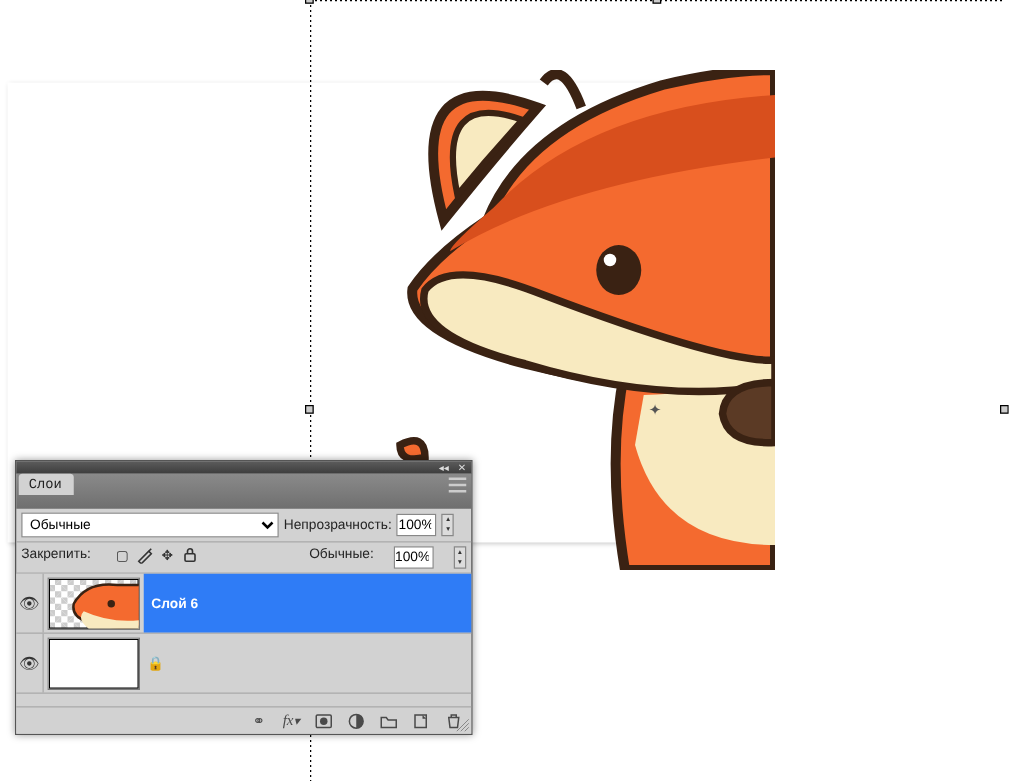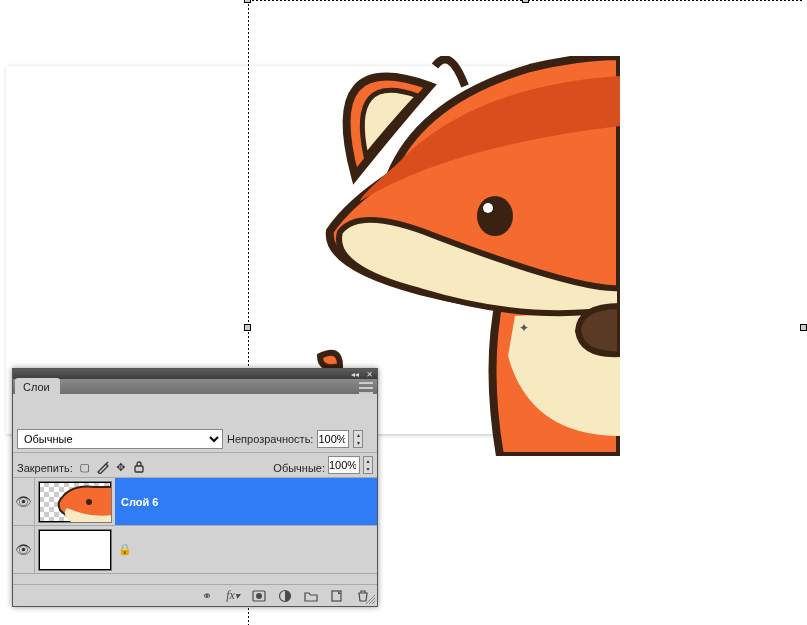--- a/index.html
+++ b/index.html
@@ -78,26 +78,27 @@
     height: 10px;
     background: linear-gradient(#5c5c5c,#3d3d3d);
     position: relative;
   }
   .panel-topbar .pchev, .panel-topbar .pclose {
     position: absolute; top: 1px; color: #ddd; font-size: 8px; cursor: pointer;
   }
   .panel-topbar .pchev { right: 18px; }
   .panel-topbar .pclose { right: 4px; }
   .tabbar {
-    height: 15px;
+    height: 28px;
     background: linear-gradient(#8a8a8a,#6f6f6f);
     display: flex;
-    align-items: center;
+    align-items: flex-start;
     padding-left: 2px;
     position: relative;
+    font-family: Liberation Mono, monospace;
   }
   .tab {
     background: #d2d2d2;
     padding: 3px 10px 2px 8px;
     border-top-left-radius: 3px;
     border-top-right-radius: 3px;
     font-size: 11px;
     color: #222;
   }
   .tabbar .menu-icon {
@@ -106,21 +107,20 @@
     display: flex; flex-direction: column; justify-content: space-between;
     cursor: pointer;
   }
   .tabbar .menu-icon span { height: 2px; background: #ccc; }
 
   .row {
     display: flex;
     align-items: center;
     padding: 3px 4px;
     gap: 4px;
-    margin-top: 32px;
   }
   .row.border-b { border-bottom: 1px solid #a9a9a9; }
   select.blend {
     flex: 0 0 206px;
     height: 20px;
     background: #fff;
     border: 1px solid #888;
     font-size: 11px;
     padding: 1px 2px;
   }
@@ -132,24 +132,24 @@
     font-size: 11px;
   }
   .spin {
     width: 10px; height: 18px;
     background: #dcdcdc; border: 1px solid #888;
     display: flex; flex-direction: column;
   }
   .spin div { flex: 1; font-size: 6px; text-align: center; line-height: 8px; color: #333; }
 
   .lockrow {
-    display: flex; align-items: flex-end;
+    display: flex; align-items: flex-start;
     padding: 3px 4px;
     border-bottom: 1px solid #a9a9a9;
-    gap: 3px;
+    gap: 16px;
   }
   .lockicons { display: flex; gap: 4px; margin-left: 2px; }
   .micon {
     width: 14px; height: 14px;
     display: inline-flex; align-items: center; justify-content: center;
     font-size: 11px; color: #333;
   }
   .lockrow .spacer { flex: 1; }
 
   .layers { background: #d2d2d2; }

